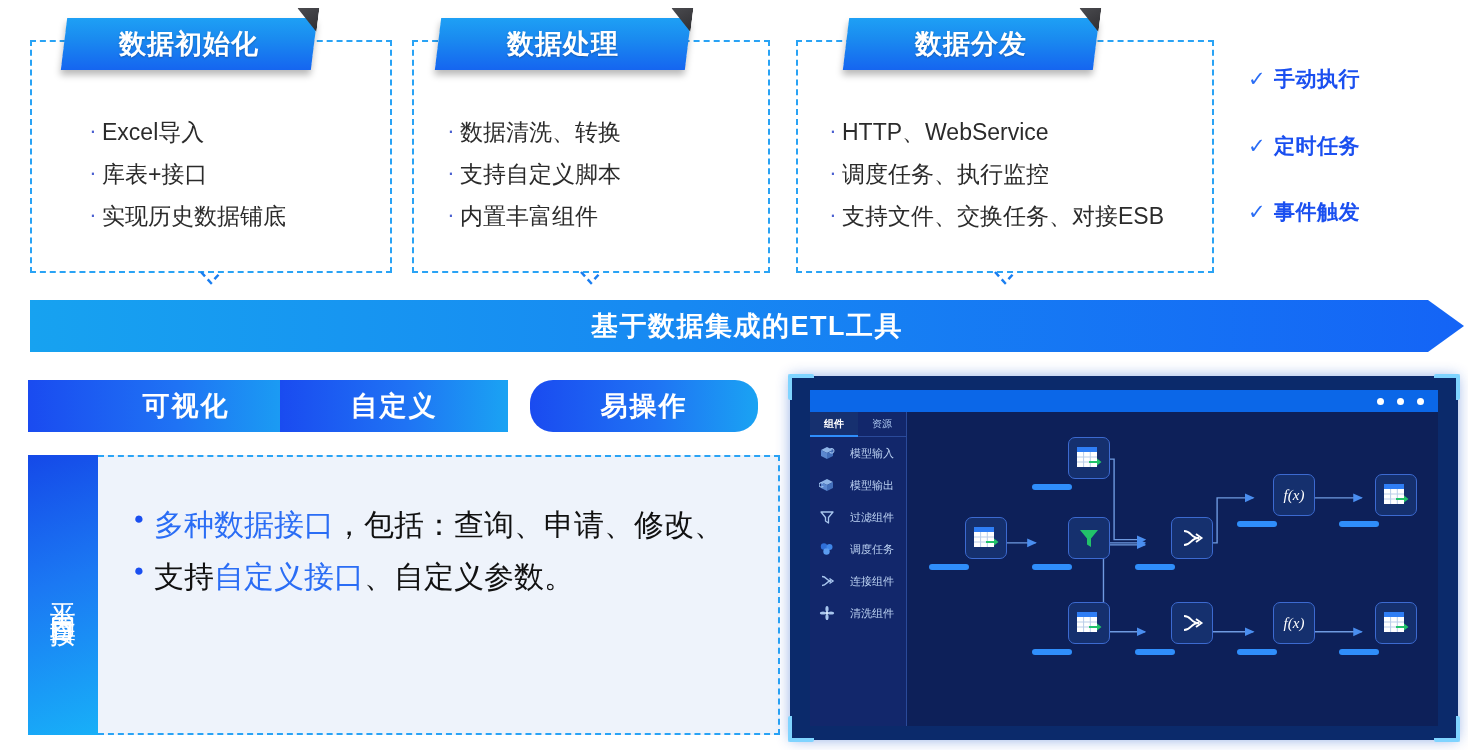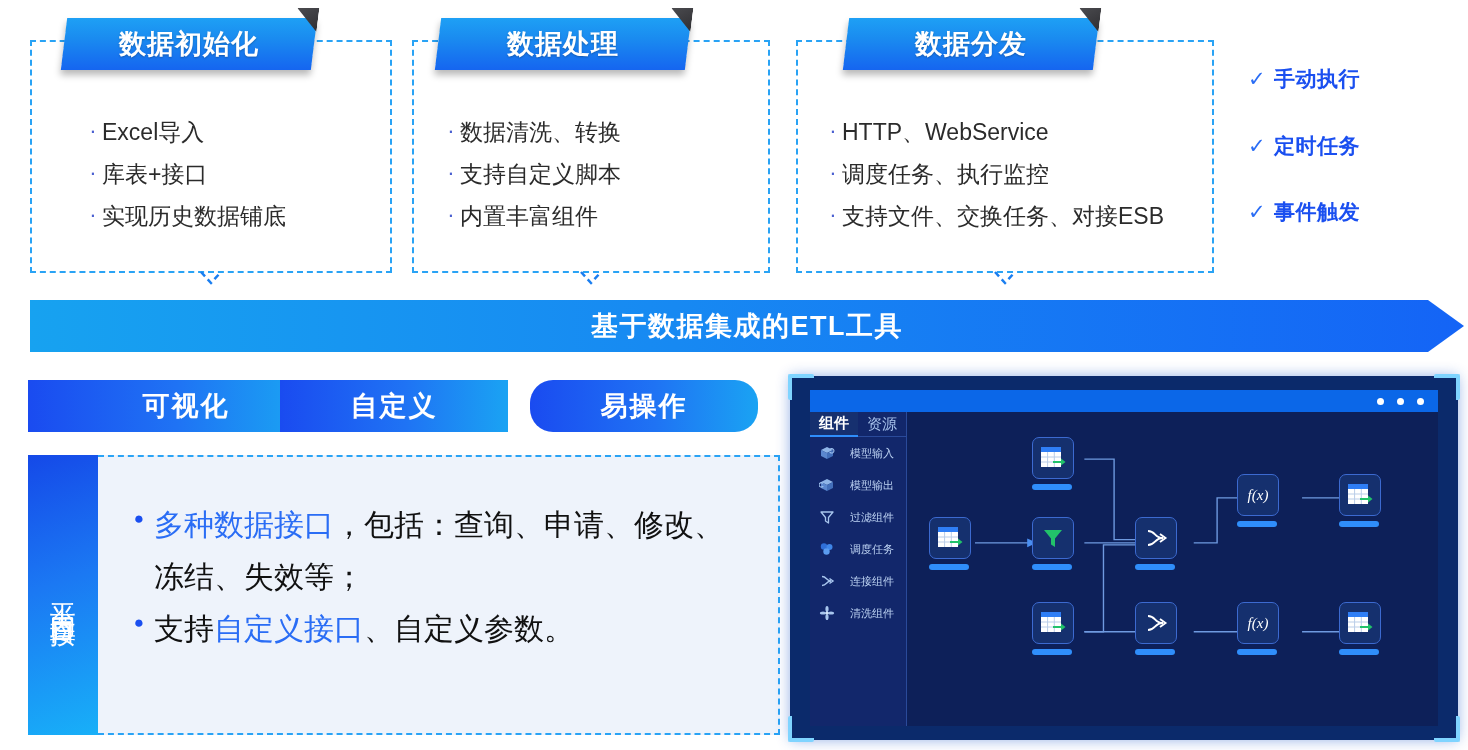--- a/index.html
+++ b/index.html
@@ -94,31 +94,31 @@
   .c-bl{left:-2px;bottom:-2px;border-right:none;border-top:none;}
   .c-br{right:-2px;bottom:-2px;border-left:none;border-top:none;}
 
   .win-inner{position:absolute;left:20px;top:14px;right:20px;bottom:14px;background:#0d2059;overflow:hidden;}
   .titlebar{height:22px;background:#0b67e8;display:flex;align-items:center;justify-content:flex-end;padding-right:14px;}
   .dot3{width:7px;height:7px;border-radius:50%;background:#fff;margin-left:13px;}
 
   .win-body{position:absolute;left:0;right:0;top:22px;bottom:0;display:flex;}
   .sidebar{width:96px;background:#12276b;border-right:1px solid #2a4a9a;position:relative;}
   .sb-tabs{display:flex;height:25px;}
-  .sb-tab{flex:1;display:flex;align-items:center;justify-content:center;font-size:15px;color:#a8c3ec;border-bottom:1px solid #2a4a9a;font-family:Liberation Serif, serif;}
+  .sb-tab{flex:1;display:flex;align-items:center;justify-content:center;font-size:10px;color:#a8c3ec;border-bottom:1px solid #2a4a9a;font-family:Liberation Serif, serif;}
   .sb-tab.active{color:#ffffff;font-weight:bold;border-bottom:2px solid #2f8efb;background:#16306f;}
   .sb-item{display:flex;align-items:center;height:32px;padding-left:9px;gap:15px;}
   .sb-ico{width:16px;height:16px;flex:0 0 auto;display:flex;align-items:center;justify-content:center;}
   .sb-lbl{font-size:11px;color:#bcd2f2;white-space:nowrap;}
 
   .canvas{flex:1;position:relative;background:#0d2059;}
   .node{
     position:absolute;width:40px;height:40px;border-radius:7px;
     background:#15306e;border:1px solid #3c6ad0;
-    display:flex;align-items:center;justify-content:center;
+    display:flex;align-items:center;justify-content:center;margin-left:36px;
   }
   .node .fx{color:#fff;font-size:15px;font-style:italic;font-family:"Liberation Serif",serif;}
   .nodebar{position:absolute;width:40px;height:6px;border-radius:3px;background:#2f8efb;}
   svg.wires{position:absolute;left:0;top:0;width:100%;height:100%;overflow:visible;}
 </style>
 </head>
 <body>
 
 <div class="panel" style="left:30px;width:362px;height:233px;">
   <div class="ribbon" style="left:32px;width:250px;">
@@ -227,21 +227,20 @@
 
 <div class="vbar">
   <span class="vbar-txt">平台内置接口</span>
 </div>
 <div class="contentbox">
   <div style="padding:42px 0 0 26px;">
     <div class="cb-line">
       <span class="cb-dot">●</span>
       <span class="cb-text"><span class="hl">多种数据接口</span><span>，包括：查询、申请、修改、</span></span>
     </div>
-    <div class="cb-cont">冻结、失效等；</div>
     <div class="cb-line">
       <span class="cb-dot">●</span>
       <span class="cb-text"><span>支持</span><span class="hl">自定义接口</span><span>、自定义参数。</span></span>
     </div>
   </div>
 </div>
 
 <div class="win-wrap">
   <div class="win-outer"></div>
   <div class="corner c-tl"></div>

